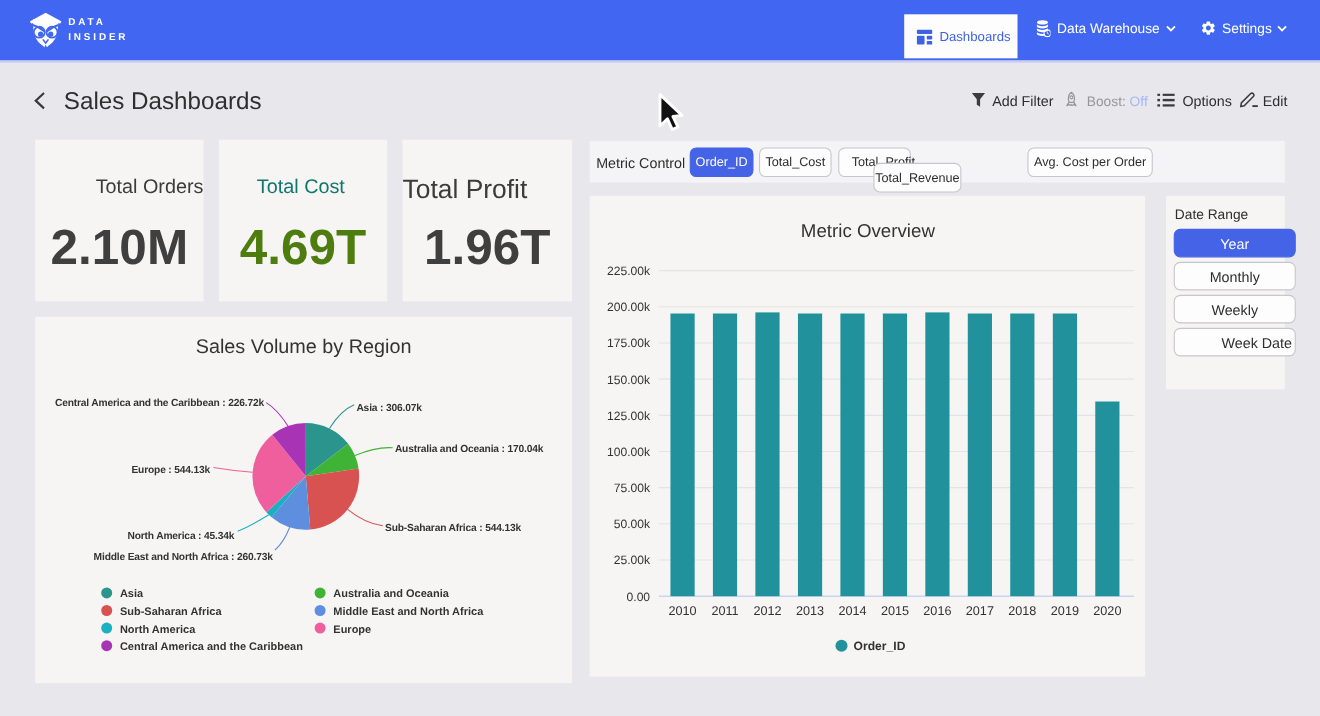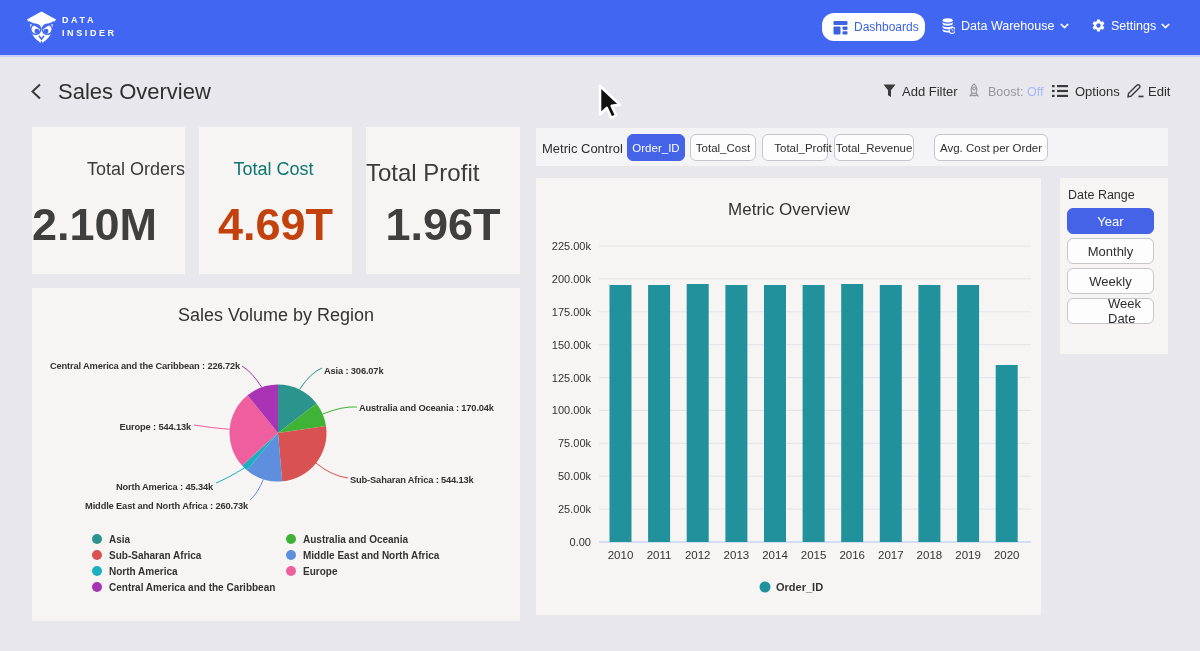--- a/index.html
+++ b/index.html
@@ -4,21 +4,21 @@
 <style>
 * { margin:0; padding:0; box-sizing:border-box; }
 html,body { width:1200px; height:651px; overflow:hidden; }
 body { font-family:"Liberation Sans", sans-serif; background:#e8e7ec; position:relative; }
 .abs { position:absolute; }
 .card { position:absolute; background:#f6f5f3; }
 .navbtn { display:flex; align-items:center; gap:6px; color:#fff; font-size:12.5px; white-space:nowrap; }
 svg text { font-family:"Liberation Sans", sans-serif; }
 .mbtn { position:absolute; top:134px; height:27px; background:#fdfdfd; border:1px solid #c6c6cc; border-radius:6px; color:#2e2e2e; font-size:11.5px; display:flex; align-items:center; justify-content:center; }
 .mbtn.sel { background:#4463e6; border-color:#4463e6; color:#fff; }
-.dbtn { position:absolute; left:1067px; width:87px; height:26px; background:#fdfdfd; border:1px solid #c6c6cc; border-radius:6px; color:#2e2e2e; font-size:13px; display:flex; align-items:center; justify-content:center; }
+.dbtn { position:absolute; left:1067px; width:111px; height:26px; background:#fdfdfd; border:1px solid #c6c6cc; border-radius:6px; color:#2e2e2e; font-size:13px; display:flex; align-items:center; justify-content:center; }
 .dbtn.sel { background:#4463e6; border-color:#4463e6; color:#fff; }
 </style>
 </head>
 <body>
 
 <div class="abs" style="left:0;top:0;width:1200px;height:55px;background:#4167f2;"></div>
 
 <svg class="abs" style="left:27px;top:11px;" width="29" height="34" viewBox="0 0 29 34">
   <path d="M3 6.5 C3 6.5 3 18 4.6 21.8 C6.4 26.2 9.5 29.3 12.3 30.8 L14.5 33.6 L16.7 30.8 C19.5 29.3 22.6 26.2 24.4 21.8 C26 18 26 7 26 7 Z" fill="#fff"></path>
   <path d="M14.5 0.5 L29 8.6 L27.7 10.4 L14.5 8.4 L1.3 10.4 L0 8.6 Z" fill="#fff"></path>
@@ -28,21 +28,21 @@
     <path d="M26.2 11.7 Q20.5 13.2 15.4 17.6" stroke-width="2"></path>
     <circle cx="8.7" cy="18.3" r="5" stroke-width="1.6"></circle>
     <circle cx="20.3" cy="18.3" r="5" stroke-width="1.6"></circle>
     <path d="M12 24.8 L14.5 28.2 L17 24.8" stroke-width="1.5"></path>
   </g>
   <circle cx="9.9" cy="20.1" r="2.4" fill="#4167f2"></circle>
   <circle cx="19.1" cy="20.1" r="2.4" fill="#4167f2"></circle>
 </svg>
 <div class="abs" style="left:62px;top:14px;color:#fff;font-size:9px;font-weight:bold;letter-spacing:2.6px;line-height:13px;">DATA<br>INSIDER</div>
 
-<div class="abs" style="left:822px;top:13px;width:103px;height:28px;background:#fdfdfd;border-radius:12px;display:flex;align-items:center;padding-left:11px;gap:6px;">
+<div class="abs" style="left:822px;top:13px;width:103px;height:40px;background:#fdfdfd;border-radius:0;display:flex;align-items:center;padding-left:11px;gap:6px;">
   <svg width="15" height="15" viewBox="0 0 15 15">
     <rect x="0.5" y="1" width="14" height="4" rx="1" fill="#3d63e3"></rect>
     <rect x="0.5" y="6.5" width="7" height="8" rx="1" fill="#3d63e3"></rect>
     <rect x="9.5" y="6.5" width="5" height="3.4" rx="0.8" fill="#3d63e3"></rect>
     <rect x="9.5" y="11.3" width="5" height="3.2" rx="0.8" fill="#3d63e3"></rect>
   </svg>
   <span style="color:#3d63e3;font-size:12px;">Dashboards</span>
 </div>
 
 <div class="abs navbtn" style="left:942px;top:18px;gap:6px;">
@@ -67,21 +67,21 @@
   <span>Settings</span>
   <svg width="9" height="6" viewBox="0 0 11 7">
       <path d="M1 1 L5.5 5.5 L10 1" stroke="#fff" stroke-width="2" fill="none"></path>
     </svg>
 </div>
 
 <div class="abs" style="left:0;top:55px;width:1200px;height:2px;background:#c9cdf4;"></div>
 <svg class="abs" style="left:29px;top:83px;" width="14" height="17" viewBox="0 0 14 17">
     <path d="M11 1.5 L3.5 8.5 L11 15.5" stroke="#3a3a3a" stroke-width="2" fill="none"></path>
   </svg>
-<div class="abs" style="left:58px;top:79px;font-size:22px;color:#2f2f2f;">Sales Overview</div>
+<div class="abs" style="left:58px;top:79px;font-size:22px;color:#2f2f2f;">Sales Dashboards</div>
 
 <div class="abs" style="left:883px;top:84px;width:285px;height:14px;"></div>
 <svg class="abs" style="left:883px;top:84px;" width="13" height="14" viewBox="0 0 13 14">
     <path d="M0.5 0.5 H12.5 L8 6.2 V13 L5 11.2 V6.2 Z" fill="#3c3c3c"></path>
   </svg>
 <div class="abs" style="left:902px;top:84px;font-size:13px;color:#2e2e2e;white-space:nowrap;">Add Filter</div>
 <svg class="abs" style="left:967px;top:83px;" width="14" height="15" viewBox="0 0 24 26">
 <path fill="none" stroke="#97969b" stroke-width="2" d="M12 1.5 C16.5 5 18 11 15.8 17.5 L8.2 17.5 C6 11 7.5 5 12 1.5 Z M8.2 17.5 L4.5 23 L8 20.8 L10.5 22.5 M15.8 17.5 L19.5 23 L16 20.8 L13.5 22.5 M10.5 22.5 L12 20.9 L13.5 22.5"></path>
 <circle cx="12" cy="9.5" r="2.4" fill="none" stroke="#97969b" stroke-width="1.8"></circle>
 </svg>
@@ -106,22 +106,22 @@
 <svg class="abs" style="left:596px;top:83px;" width="30" height="42" viewBox="0 0 30 42">
   <path d="M4 3 L4 31.5 L10.8 25 L15.2 34.8 L20.2 32.4 L15.7 22.9 L24 21.9 Z" fill="#111" stroke="#fff" stroke-width="2.6" stroke-linejoin="round"></path>
 </svg>
 
 <div class="card" style="left:32px;top:127px;width:153px;height:147px;"></div>
 <div class="card" style="left:199px;top:127px;width:153px;height:147px;"></div>
 <div class="card" style="left:366px;top:127px;width:154px;height:147px;"></div>
 <div class="abs" style="left:32px;top:159px;width:153px;text-align:right;font-size:18px;color:#3b3b3b;">Total Orders</div>
 <div class="abs" style="left:199px;top:159px;width:149px;text-align:center;font-size:18px;color:#0f766e;">Total Cost</div>
 <div class="abs" style="left:366px;top:159px;width:154px;text-align:left;font-size:24px;color:#3b3b3b;">Total Profit</div>
-<div class="abs" style="left:32px;top:199px;width:153px;font-size:45px;font-weight:bold;color:#3f3f3f;">2.10M</div>
-<div class="abs" style="left:199px;top:199px;width:153px;text-align:center;font-size:45px;font-weight:bold;color:#c2410c;">4.69T</div>
+<div class="abs" style="left:32px;top:199px;width:153px;text-align:center;font-size:45px;font-weight:bold;color:#3f3f3f;">2.10M</div>
+<div class="abs" style="left:199px;top:199px;width:153px;text-align:center;font-size:45px;font-weight:bold;color:#4d7c0f;">4.69T</div>
 <div class="abs" style="left:366px;top:199px;width:154px;text-align:center;font-size:45px;font-weight:bold;color:#3f3f3f;">1.96T</div>
 
 <div class="card" style="left:32px;top:288px;width:488px;height:333px;"></div>
 <svg class="abs" style="left:32px;top:288px;" width="488" height="333" viewBox="0 0 488 333">
   <text x="244" y="33" text-anchor="middle" font-size="18" fill="#333">Sales Volume by Region</text>
 
   <path d="M267.5 101.5 Q278 85 290 80" stroke="#2a948d" fill="none"></path>
   <path d="M290.7 126.1 Q310 118 325 119" stroke="#3eb335" fill="none"></path>
   <path d="M284 175.1 Q300 188 316 190" stroke="#d95252" fill="none"></path>
   <path d="M231.4 191.3 Q226 205 218 212" stroke="#5e8ede" fill="none"></path>
@@ -163,21 +163,21 @@
     <circle cx="259" cy="283" r="5" fill="#ef5f9e"></circle>
       <text x="271" y="287">Europe</text>
   </g>
 </svg>
 
 <div class="abs" style="left:536px;top:128px;width:632px;height:38px;background:#f4f3f5;"></div>
 <div class="abs" style="left:542px;top:141px;font-size:13px;color:#2e2e2e;">Metric Control</div>
 <div class="mbtn sel" style="left:627px;width:58px;">Order_ID</div>
 <div class="mbtn" style="left:690px;width:66px;">Total_Cost</div>
 <div class="mbtn" style="left:762px;width:66px;padding-left:16px;">Total_Profit</div>
-<div class="mbtn" style="left:834px;width:80px;">Total_Revenue</div>
+<div class="mbtn" style="left:794px;width:80px;margin-top:14px;">Total_Revenue</div>
 <div class="mbtn" style="left:934px;width:114px;">Avg. Cost per Order</div>
 
 <div class="card" style="left:536px;top:178px;width:505px;height:437px;"></div>
 <svg class="abs" style="left:536px;top:176px;" width="505" height="439" viewBox="0 0 505 439">
   <text x="253" y="39" text-anchor="middle" font-size="17" fill="#333">Metric Overview</text>
   <g stroke="#e4e3e8" stroke-width="1">
     <line x1="63" y1="70" x2="495" y2="70"></line>
     <line x1="63" y1="102.9" x2="495" y2="102.9"></line>
     <line x1="63" y1="135.8" x2="495" y2="135.8"></line>
     <line x1="63" y1="168.7" x2="495" y2="168.7"></line>

